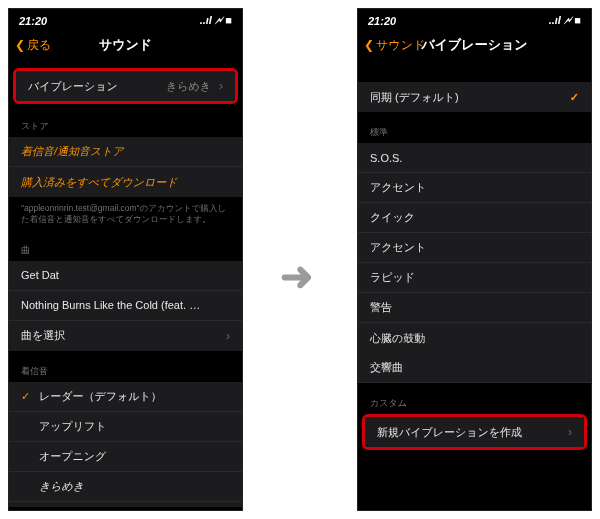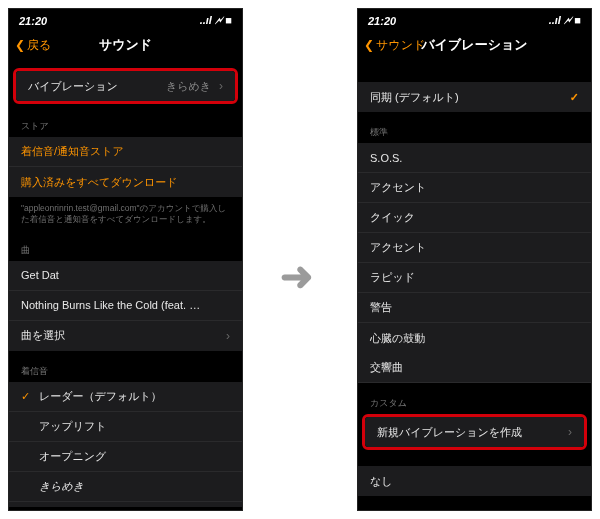--- a/index.html
+++ b/index.html
@@ -89,21 +89,21 @@
     color: #8a8a8a;
     display: flex;
     align-items: center;
     gap: 4px;
   }
   .row .chevron {
     color: #666;
     font-size: 12px;
     margin-left: 4px;
   }
-  .row.link { color: #ff9500; }
+  .row.link { color: #ff9500; font-style: italic; }
   .row .check {
     color: #ff9500;
     margin-right: 8px;
     width: 10px;
     display: inline-block;
   }
   .row .check-right {
     color: #ff9500;
     font-weight: 700;
   }
@@ -280,18 +280,15 @@
     <div class="section-header">カスタム</div>
 
     <div class="highlight-box">
       <div class="row">
         <span>新規バイブレーションを作成</span>
         <span class="chevron">›</span>
       </div>
     </div>
 
     <div style="height:14px"></div>
-    <div class="row no-border">
-      <span>なし</span>
-    </div>
 
   </div>
 </div>
 
 </body></html>

